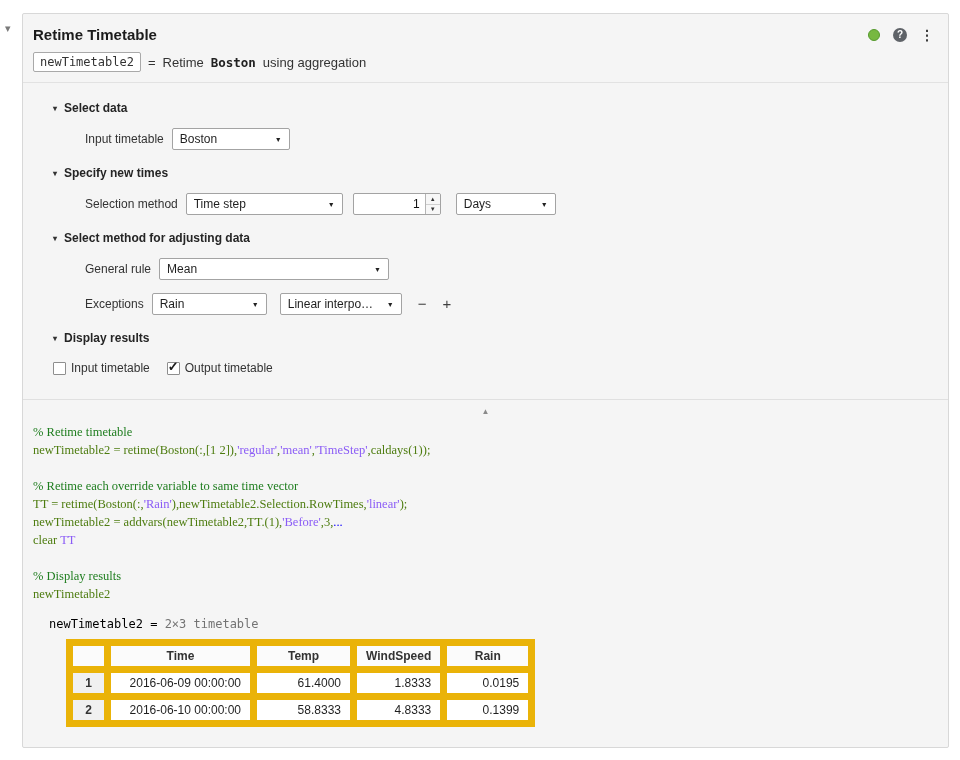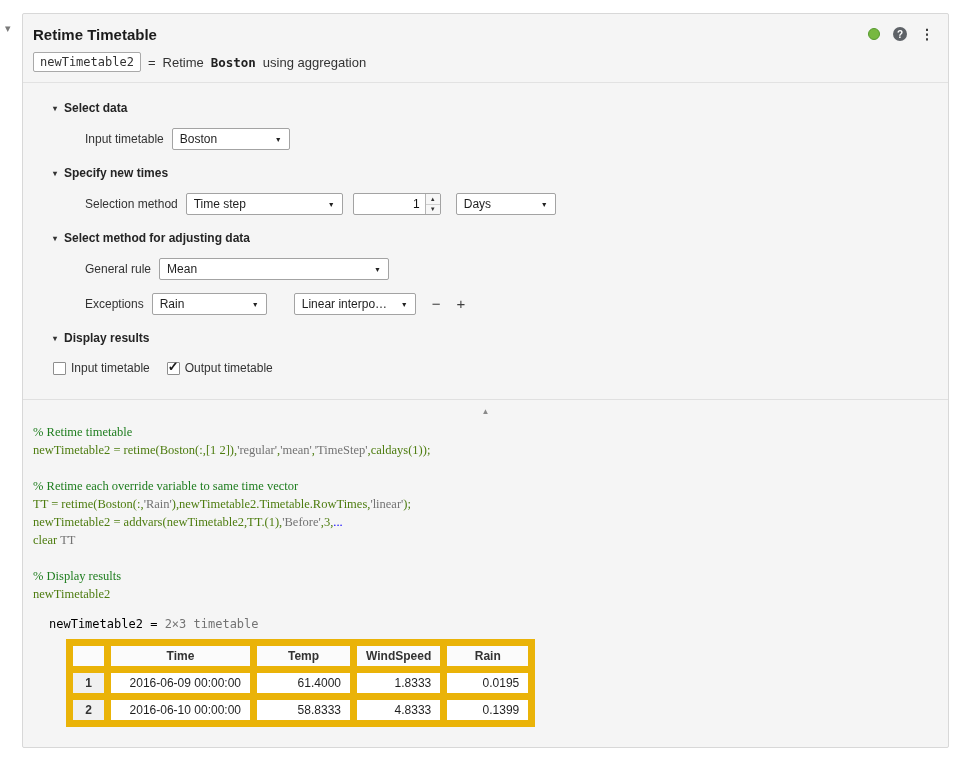--- a/index.html
+++ b/index.html
@@ -1,21 +1,21 @@
 <!DOCTYPE html>
 <html><head>
 <meta charset="utf-8">
 <style>
   *{box-sizing:border-box;margin:0;padding:0}
   html,body{width:960px;height:760px}
   body{background:#ffffff;font-family:"Liberation Sans",sans-serif;position:relative;overflow:hidden}
   .outer-collapse{position:absolute;left:5px;top:22px;font-size:11px;color:#7a7a7a;cursor:pointer}
   .panel{position:absolute;left:22px;top:13px;width:927px;height:735px;background:#f5f5f5;border:1px solid #d8d8d8;border-radius:2px}
   .header{padding:12px 14px 10px 10px;border-bottom:1px solid #e2e2e2}
-  .title-row{display:flex;align-items:flex-start}
+  .title-row{display:flex;align-items:center}
   .title{font-size:15px;font-weight:bold;color:#1c1c1c}
   .header-icons{margin-left:auto;display:flex;align-items:center;gap:13px}
   .status-dot{width:12px;height:12px;border-radius:50%;background:#77b841;border:1px solid #569a2e}
   .help-icon{width:14px;height:14px;border-radius:50%;background:#5f6368;color:#fff;font-size:10px;font-weight:bold;display:flex;align-items:center;justify-content:center}
   .menu-icon{font-size:14px;color:#3c3c3c;font-weight:bold}
   .subtitle-row{display:flex;align-items:center;gap:7px;margin-top:9px;font-size:13px;color:#333}
   .var-chip{font-family:"DejaVu Sans Mono",monospace;font-size:12px;background:#fff;border:1px solid #a9a9a9;border-radius:2px;padding:2px 6px;color:#333}
   .desc-var{font-family:"DejaVu Sans Mono",monospace;font-weight:bold;font-size:12.5px;color:#222}
   .controls{padding:2px 0 0 30px}
   .section-head{display:flex;align-items:center;gap:7px;margin-top:16px;font-size:12px;font-weight:bold;color:#252525;cursor:pointer}
@@ -34,21 +34,21 @@
   .mini-btn{font-size:15px;color:#3f3f3f;margin-left:16px;cursor:pointer;line-height:22px}
   .cb-row{display:flex;align-items:center;margin-top:16px;font-size:12px;color:#333}
   .cb-group{display:flex;align-items:center;margin-right:17px;cursor:pointer}
   .checkbox{width:13px;height:13px;background:#fff;border:1px solid #8e8e8e;border-radius:1px;margin-right:5px;position:relative}
   .checkbox .check{position:absolute;left:0px;top:-4px;font-size:13px;font-weight:bold;color:#1a1a1a}
   .splitter{margin-top:24px;border-top:1px solid #e0e0e0;text-align:center;height:14px}
   .split-arrow{font-size:8px;color:#8a8a8a;line-height:12px;cursor:pointer}
   .code{padding:10px 10px 0 10px;font-family:Liberation Serif, serif;font-size:12.5px;line-height:18px;color:#000}
   .code-line{white-space:pre;height:18px}
   .tok-c{color:#1e7d1e}
-  .tok-s{color:#737373}
+  .tok-s{color:#8b5cf6}
   .tok-k{color:#0d00ff}
   .tok-t{color:#4d7c0f}
   .output{margin:14px 0 0 26px}
   .result-line{font-family:"DejaVu Sans Mono",monospace;font-size:12px;color:#000}
   .result-type{color:#737373}
   .out-table-wrap{margin:8px 0 0 17px}
   table.out{border-collapse:collapse;background:#fff;font-size:12px}
   .out th,.out td{border:7px solid #eab308;padding:3px 9px;height:23px}
   .out th{font-weight:bold;color:#333;text-align:center;background:#fbfbfb}
   .out td{text-align:right;color:#1f1f1f;background:#fff;font-size:12px}
@@ -131,21 +131,21 @@
         <span>Mean</span>
         <span class="dd-arrow">▼</span>
       </div>
     </div>
     <div class="row">
       <span class="lbl">Exceptions</span>
       <div class="dropdown w115">
         <span>Rain</span>
         <span class="dd-arrow">▼</span>
       </div>
-      <div class="dropdown w122" style="margin-left:27px">
+      <div class="dropdown w122" style="margin-left:13px">
         <span>Linear interpo…</span>
         <span class="dd-arrow">▼</span>
       </div>
       <span class="mini-btn">−</span>
       <span class="mini-btn">+</span>
     </div>
 
     <div class="section-head">
       <span class="sec-arrow">▾</span>
       <span>Display results</span>
@@ -169,21 +169,21 @@
 
   <div class="splitter">
     <span class="split-arrow">▲</span>
   </div>
 
   <div class="code">
       <div class="code-line"><span class="tok-c">% Retime timetable</span></div>
       <div class="code-line"><span class="tok-t">newTimetable2 = retime(Boston(:,[1 2]),</span><span class="tok-s">'regular'</span><span class="tok-t">,</span><span class="tok-s">'mean'</span><span class="tok-t">,</span><span class="tok-s">'TimeStep'</span><span class="tok-t">,caldays(1));</span></div>
       <div class="code-line">&nbsp;</div>
       <div class="code-line"><span class="tok-c">% Retime each override variable to same time vector</span></div>
-      <div class="code-line"><span class="tok-t">TT = retime(Boston(:,</span><span class="tok-s">'Rain'</span><span class="tok-t">),newTimetable2.Timetable.RowTimes,</span><span class="tok-s">'linear'</span><span class="tok-t">);</span></div>
+      <div class="code-line"><span class="tok-t">TT = retime(Boston(:,</span><span class="tok-s">'Rain'</span><span class="tok-t">),newTimetable2.Selection.RowTimes,</span><span class="tok-s">'linear'</span><span class="tok-t">);</span></div>
       <div class="code-line"><span class="tok-t">newTimetable2 = addvars(newTimetable2,TT.(1),</span><span class="tok-s">'Before'</span><span class="tok-t">,3,</span><span class="tok-k">...</span></div>
       <div class="code-line"><span class="tok-t">clear </span><span class="tok-s">TT</span></div>
       <div class="code-line">&nbsp;</div>
       <div class="code-line"><span class="tok-c">% Display results</span></div>
       <div class="code-line"><span class="tok-t">newTimetable2</span></div>
     </div>
 
   <div class="output">
     <div class="result-line">
       <span>newTimetable2</span>

